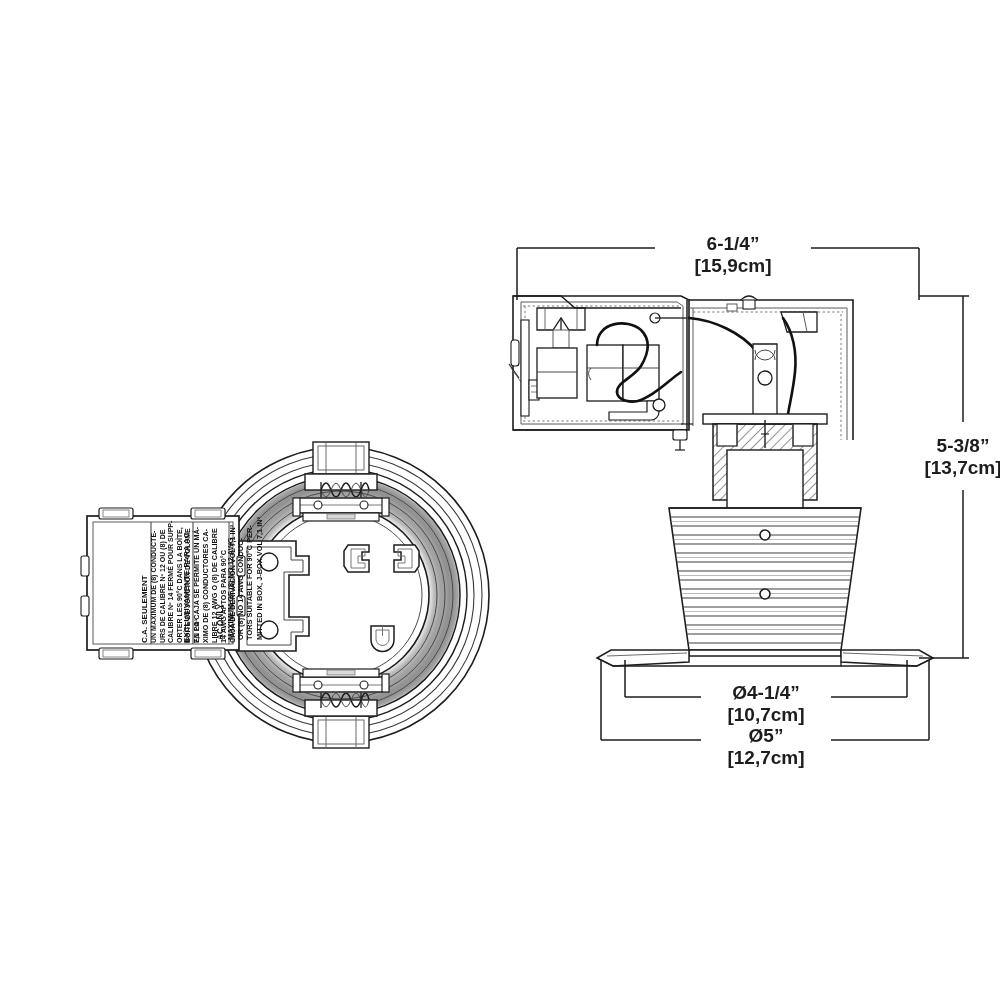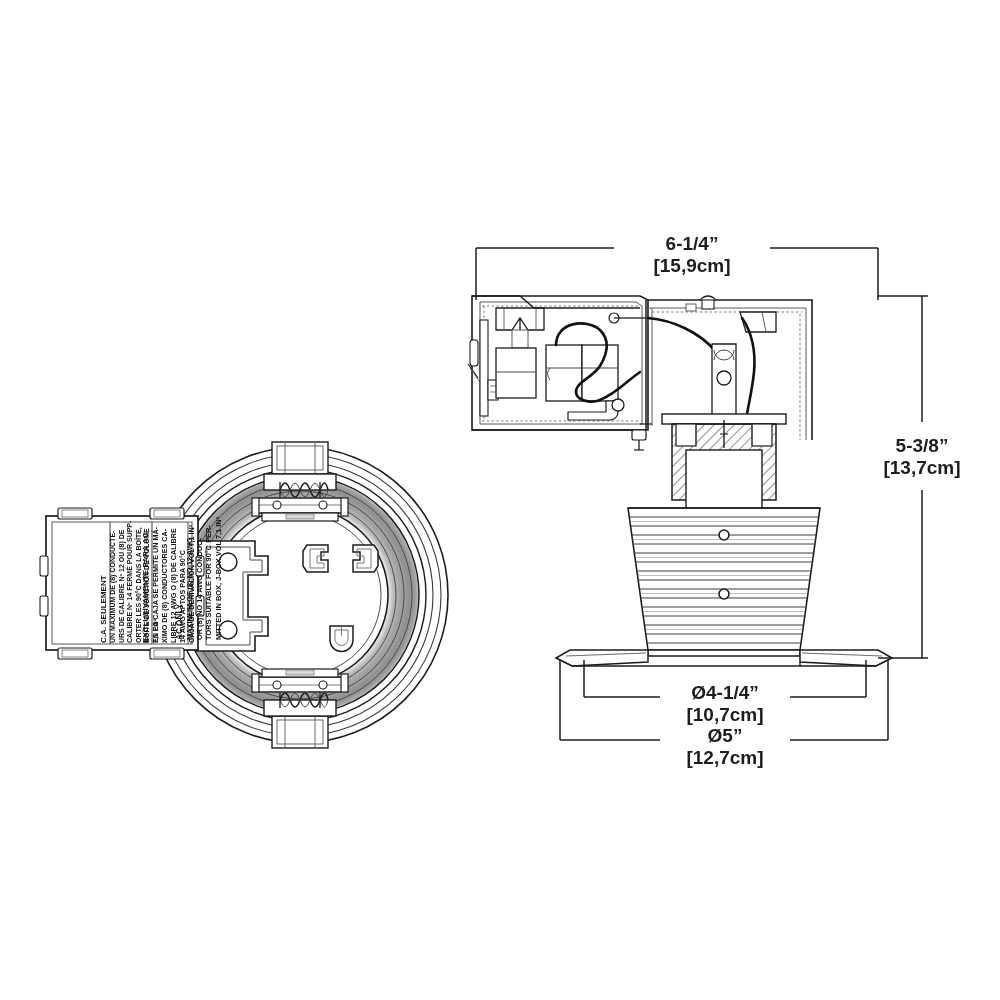--- a/index.html
+++ b/index.html
@@ -2,21 +2,21 @@
 <html><head>
 <meta charset="utf-8">
 <title>Recessed Light Housing Technical Drawing</title>
 <style>
   html,body{margin:0;padding:0;background:#ffffff;}
   body{
     width:1000px;height:1000px;overflow:hidden;
     font-family:"Liberation Sans", sans-serif;
     color:#1a1a1a;
   }
-  #sheet{position:relative;width:839px;height:1000px;background:#fff;}
+  #sheet{position:relative;width:839px;height:1000px;background:#fff;margin-left:41px;}
   svg{display:block;}
   .dimtext{
     font-family:"Liberation Sans", sans-serif;
     font-size:19px;font-weight:700;fill:#1d1d1d;
     text-anchor:middle;
   }
   .labeltext{
     font-family:"Liberation Sans", sans-serif;
     font-weight:700;fill:#111;
   }

